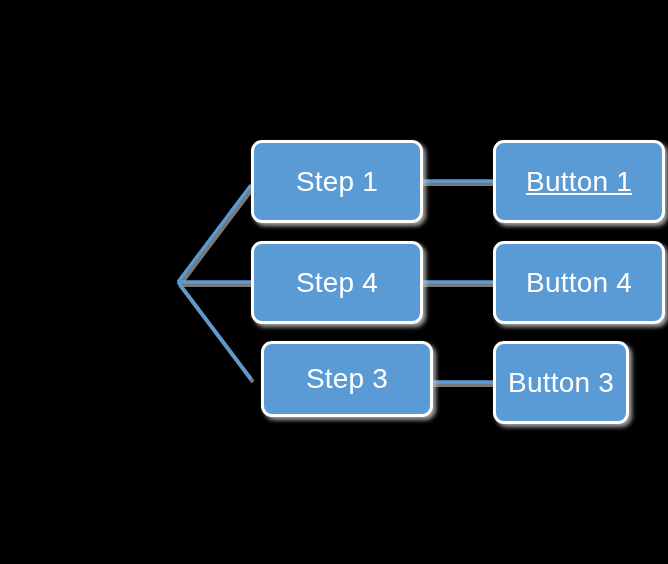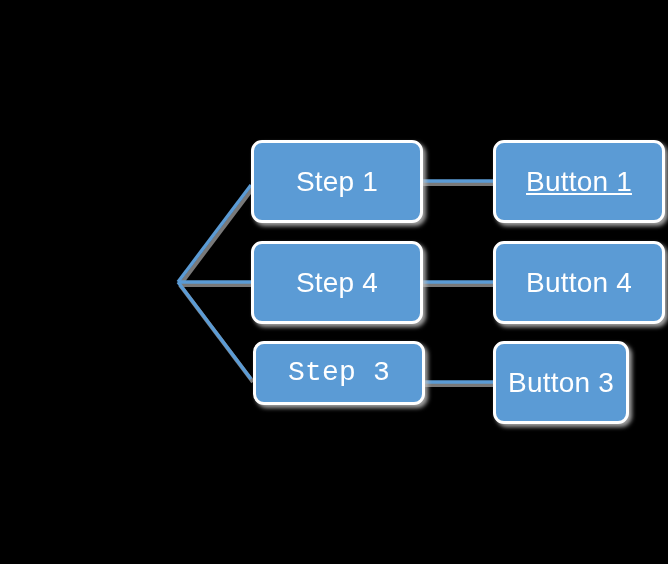--- a/index.html
+++ b/index.html
@@ -43,21 +43,21 @@
     overflow: hidden;
   }
   .node-label {
     display: block;
     padding: 0 6px;
     white-space: pre-line;
   }
   .node-main   { left: 4px;   top: 239px; width: 176px; height: 85px; }
   .node-step1  { left: 251px; top: 140px; width: 172px; height: 83px; }
   .node-step2  { left: 251px; top: 241px; width: 172px; height: 83px; }
-  .node-step3  { left: 253px; top: 341px; width: 172px; height: 64px; font-family: Liberation Mono, monospace; }
+  .node-step3  { left: 261px; top: 341px; width: 172px; height: 76px; }
   .node-btn1   { left: 493px; top: 140px; width: 172px; height: 83px; text-decoration: underline; }
   .node-btn2   { left: 493px; top: 241px; width: 172px; height: 83px; }
   .node-btn3   { left: 493px; top: 341px; width: 136px; height: 83px; }
 </style>
 </head>
 <body>
 
 <div id="canvas">
 
   <svg id="connector-layer" viewBox="0 0 668 564" width="668" height="564" xmlns="http://www.w3.org/2000/svg">

